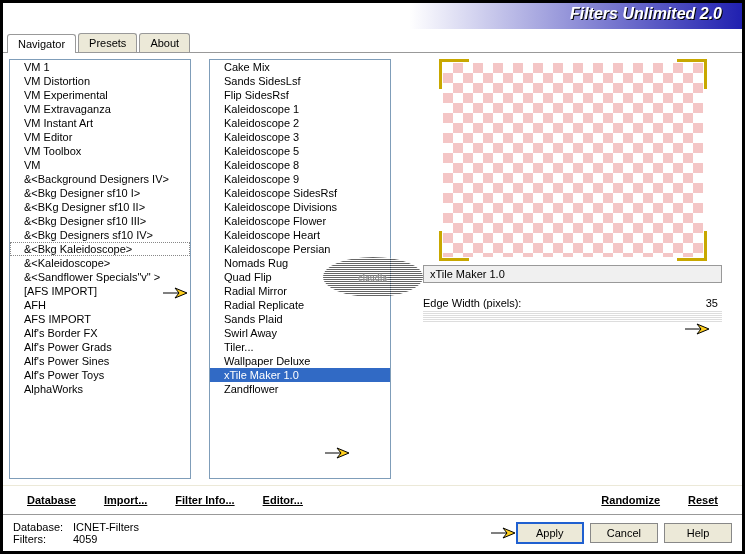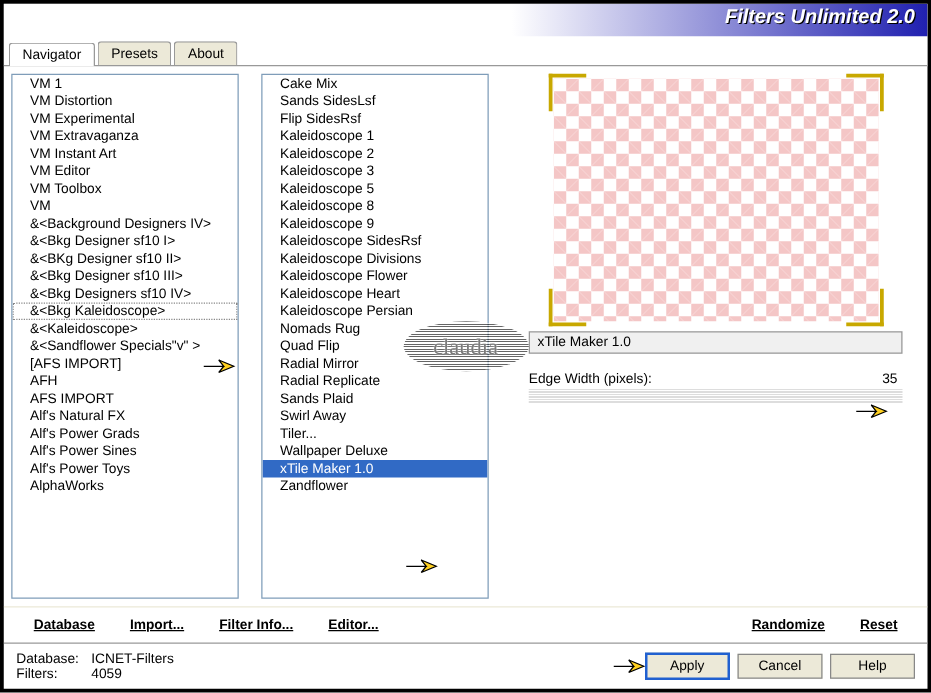--- a/index.html
+++ b/index.html
@@ -1,18 +1,18 @@
 <!DOCTYPE html>
 <html><head>
 <meta charset="utf-8">
 <style>
 * { box-sizing: border-box; margin: 0; padding: 0; font-family: Tahoma, Arial, sans-serif; font-size: 11px; }
 body { background: #fff; width: 745px; height: 554px; border: 3px solid #000; position: relative; overflow: hidden; }
 .titlebar { height: 26px; background: linear-gradient(to right, #fff 0%, #fff 55%, #2020b0 100%); position: relative; }
-.titlebar-text { position: absolute; right: 10px; top: 2px; font-size: 16px; font-weight: bold; font-style: italic; color: #fff; text-shadow: 1px 1px 0 #000; }
+.titlebar-text { position: absolute; right: 20px; top: 2px; font-size: 16px; font-weight: bold; font-style: italic; color: #fff; text-shadow: 1px 1px 0 #000; }
 .tabs { display: flex; border-bottom: 1px solid #999; padding-left: 4px; padding-top: 4px; background: #fff; }
 .tab { padding: 3px 10px; border: 1px solid #999; border-bottom: none; margin-right: 2px; background: #ece9d8; cursor: pointer; border-radius: 3px 3px 0 0; }
 .tab.active { background: #fff; position: relative; top: 1px; }
 .main { display: flex; height: 432px; padding: 6px; gap: 18px; }
 .listcol { width: 182px; border: 1px solid #7f9db9; overflow-y: scroll; overflow-x: hidden; background: #fff; }
 .listcol::-webkit-scrollbar { width: 16px; }
 .listcol::-webkit-scrollbar-track { background: #ece9d8; }
 .listcol::-webkit-scrollbar-thumb { background: #c8c8c8; border: 1px solid #999; }
 .list-item { padding: 1px 4px 1px 14px; white-space: nowrap; cursor: pointer; color: #000; }
 .list-item.selected { background: #316ac5; color: #fff; }
@@ -42,21 +42,21 @@
 .btnrow .lbl { padding: 4px 14px; font-weight: bold; text-decoration: underline; cursor: pointer; }
 .btnrow .spacer { flex: 1; }
 .statusbar { border-top: 1px solid #999; padding: 6px 10px; display: flex; align-items: center; }
 .statusleft { flex: 1; }
 .statusrow { display: flex; }
 .statuslabel { width: 60px; }
 .btn { padding: 3px 16px; border: 1px solid #888; background: #ece9d8; margin-left: 6px; cursor: pointer; min-width: 68px; text-align: center; }
 .btn.primary { border: 2px solid #2060d0; }
 .pointer { position: absolute; width: 28px; height: 20px; pointer-events: none; z-index: 50; }
 .pointer svg { width: 100%; height: 100%; }
-.watermark { position: absolute; left: 50%; top: 50%; transform: translate(-50%,-50%); width: 100px; height: 40px; background: repeating-linear-gradient(#000,#000 1px,#fff 1px,#fff 2px); opacity: 0.6; border-radius: 50%; z-index: 40; pointer-events: none; display: flex; align-items: center; justify-content: center; font-family: cursive; font-size: 18px; color: #222; text-shadow: 0 0 2px #fff; }
+.watermark { position: absolute; left: 50%; top: 50%; transform: translate(-50%,-50%); width: 100px; height: 40px; background: repeating-linear-gradient(#000,#000 1px,#fff 1px,#fff 2px); opacity: 0.6; border-radius: 50%; z-index: 40; pointer-events: none; display: flex; align-items: center; justify-content: center; font-family: cursive; font-size: 10px; color: #222; text-shadow: 0 0 2px #fff; }
 </style>
 </head>
 <body>
 
 <div class="titlebar">
   <span class="titlebar-text">Filters Unlimited 2.0</span>
 </div>
 
 <div class="tabs">
   <div class="tab active">Navigator</div>
@@ -78,21 +78,21 @@
       <div class="list-item">&amp;&lt;Bkg Designer sf10 I&gt;</div>
       <div class="list-item">&amp;&lt;BKg Designer sf10 II&gt;</div>
       <div class="list-item">&amp;&lt;Bkg Designer sf10 III&gt;</div>
       <div class="list-item">&amp;&lt;Bkg Designers sf10 IV&gt;</div>
       <div class="list-item dotted">&amp;&lt;Bkg Kaleidoscope&gt;</div>
       <div class="list-item">&amp;&lt;Kaleidoscope&gt;</div>
       <div class="list-item">&amp;&lt;Sandflower Specials"v" &gt;</div>
       <div class="list-item">[AFS IMPORT]</div>
       <div class="list-item">AFH</div>
       <div class="list-item">AFS IMPORT</div>
-      <div class="list-item">Alf's Natural FX</div>
+      <div class="list-item">Alf's Border FX</div>
       <div class="list-item">Alf's Power Grads</div>
       <div class="list-item">Alf's Power Sines</div>
       <div class="list-item">Alf's Power Toys</div>
       <div class="list-item">AlphaWorks</div>
     </div>
   <div class="listcol" id="list2">
       <div class="list-item">Cake Mix</div>
       <div class="list-item">Sands SidesLsf</div>
       <div class="list-item">Flip SidesRsf</div>
       <div class="list-item">Kaleidoscope 1</div>

